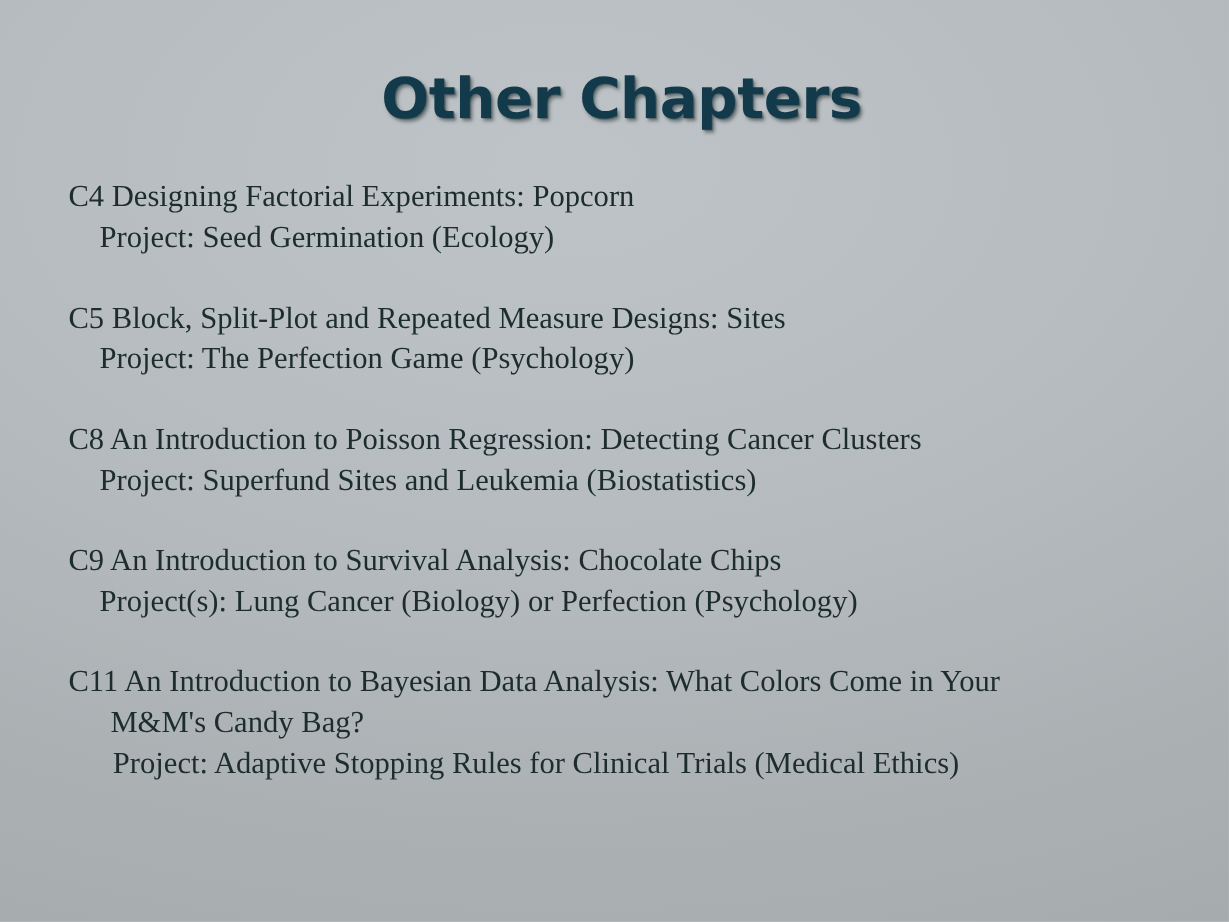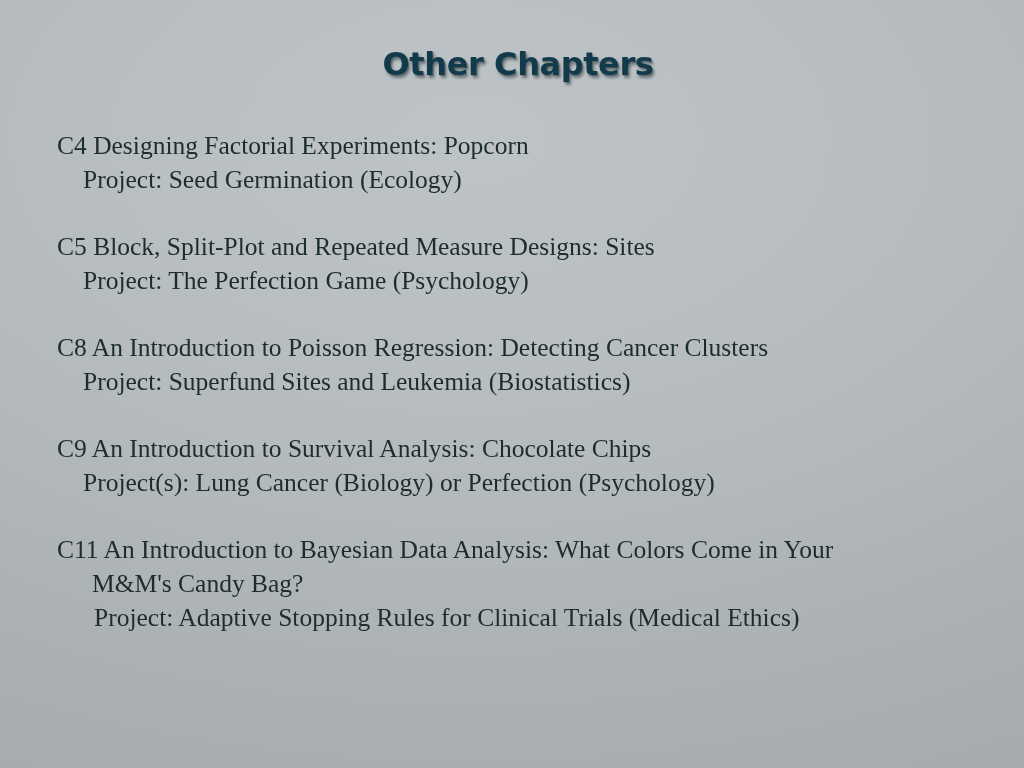--- a/index.html
+++ b/index.html
@@ -31,36 +31,36 @@
 
   
   #slide-title {
     position: absolute;
     left: 0;
     right: 0;
     top: 26px;
     text-align: center;
     font-family: "DejaVu Sans", "Liberation Sans", sans-serif;
     font-weight: bold;
-    font-size: 32px;
+    font-size: 47px;
     line-height: 1.12;
     letter-spacing: -0.4px;
     color: #123a4b;
     text-shadow:
       2px 3px 3px rgba(40, 52, 56, 0.55),
       1px 1px 0 rgba(40, 52, 56, 0.30);
     white-space: nowrap;
     padding-left: 12px;
   }
 
   
   #body-list {
     position: absolute;
     left: 57px;
-    top: 129px;
+    top: 147px;
     width: 935px;
   }
 
   .chapter-block {
     margin-bottom: 33px;
   }
   .chapter-block:last-child {
     margin-bottom: 0;
   }
 

